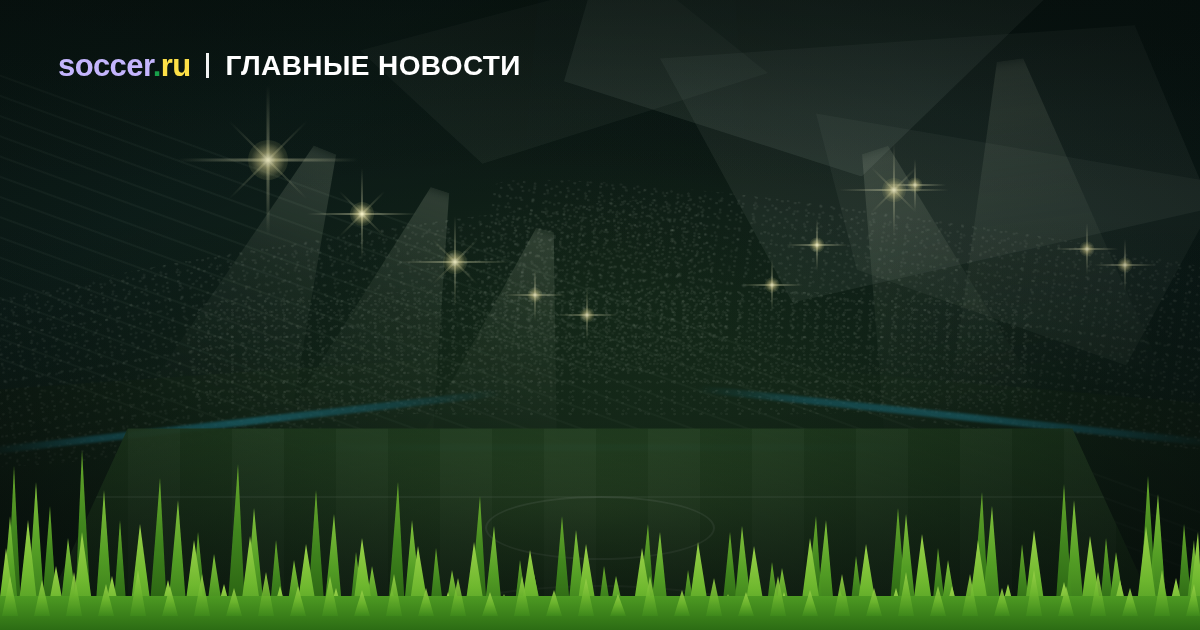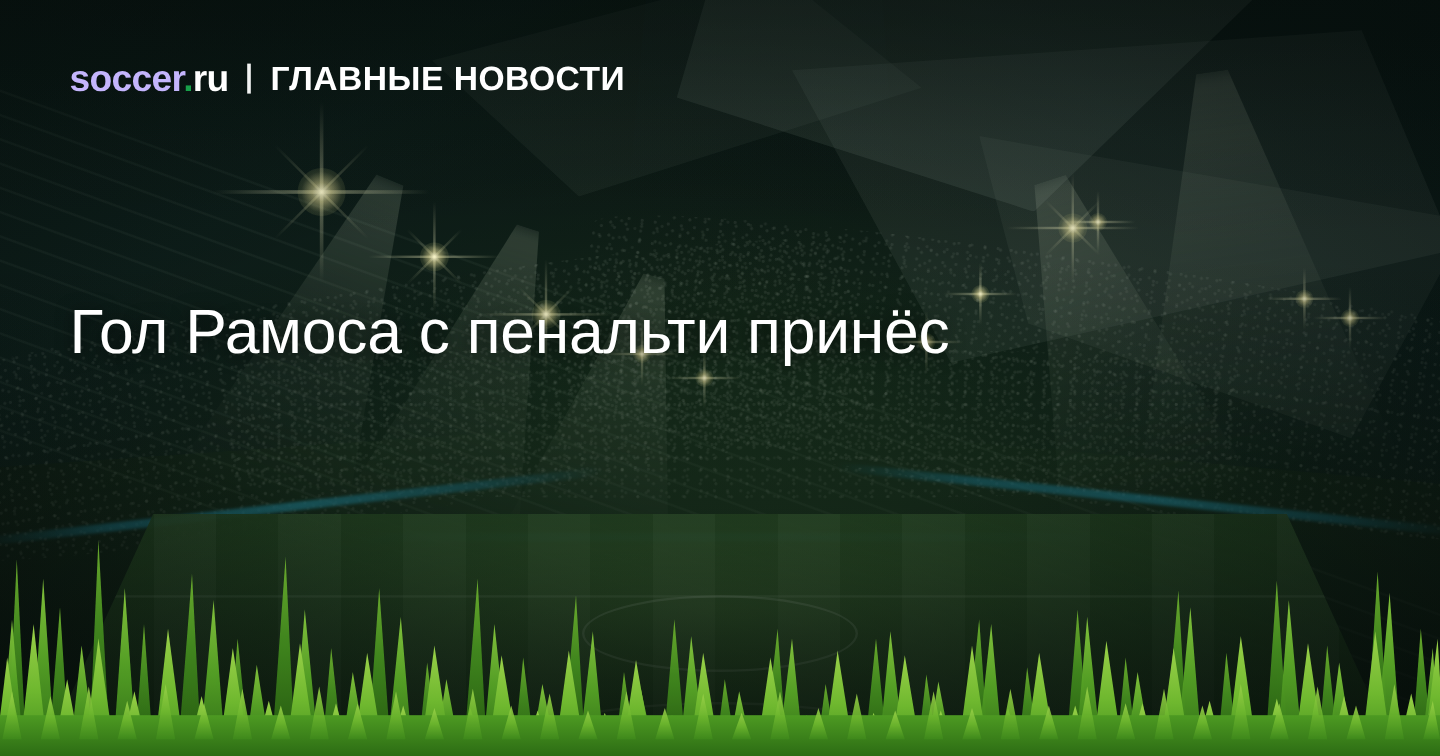--- a/index.html
+++ b/index.html
@@ -180,21 +180,21 @@
     position:absolute; left:58px; top:50px;
     display:flex; align-items:center; gap:14px;
     z-index:6;
   }
   .logo {
     font-size:31px; font-weight:bold; letter-spacing:-.6px; line-height:1;
     white-space:nowrap;
   }
   .logo .soccer { color:#c4b5fd; }
   .logo .dot    { color:#18a04a; }
-  .logo .ru     { color:#ffffff; }
+  .logo .ru     { color:#fde047; }
   .divider {
     width:3px; height:25px; background:#ffffff; opacity:.95;
     margin:0 2px;
   }
   .kicker {
     color:#ffffff; font-size:28px; font-weight:bold;
     letter-spacing:.4px; white-space:nowrap; line-height:1;
   }
 
   
@@ -505,16 +505,15 @@
 
   <div class="header">
     <div class="logo">
       <span class="soccer">soccer</span><span class="dot">.</span><span class="ru">ru</span>
     </div>
     <div class="divider"></div>
     <div class="kicker">ГЛАВНЫЕ НОВОСТИ</div>
   </div>
 
   <h1 class="headline">
-    <span class="ln">Гол Рамоса с пенальти принёс</span>
   </h1>
 
 </div>
 
 </body></html>

